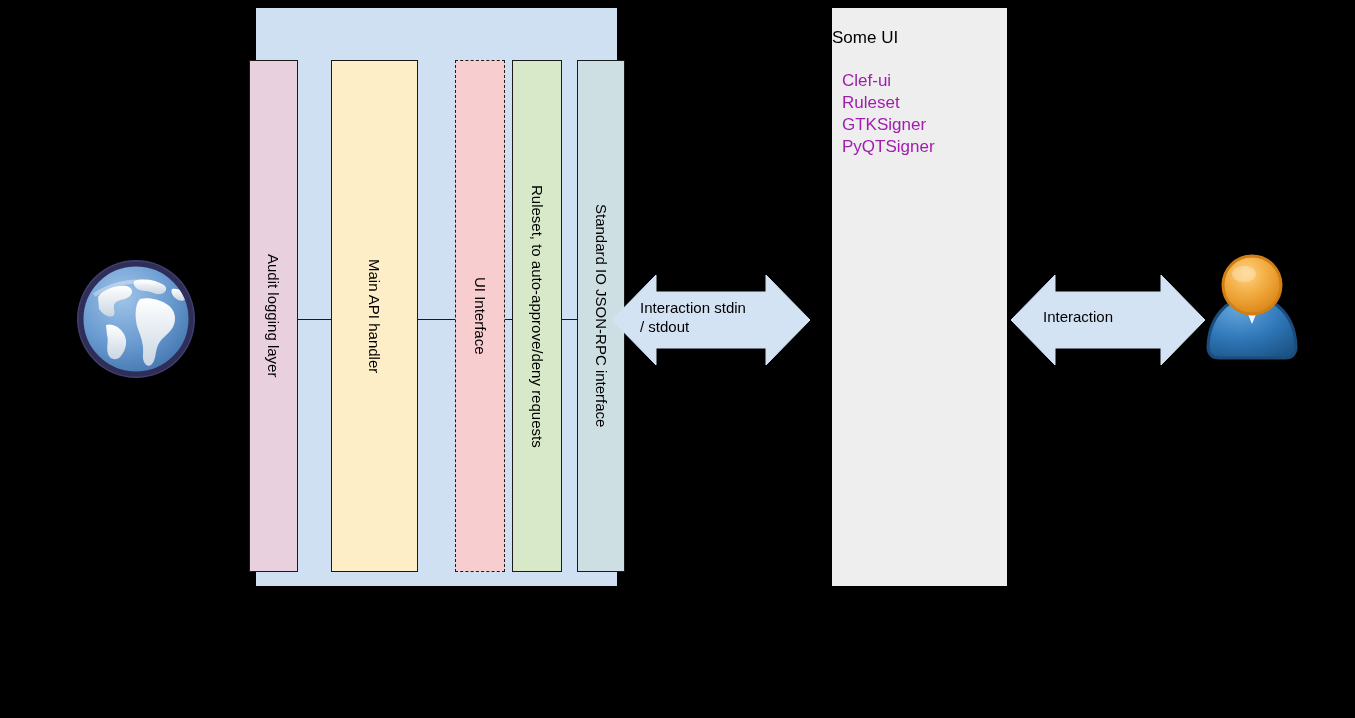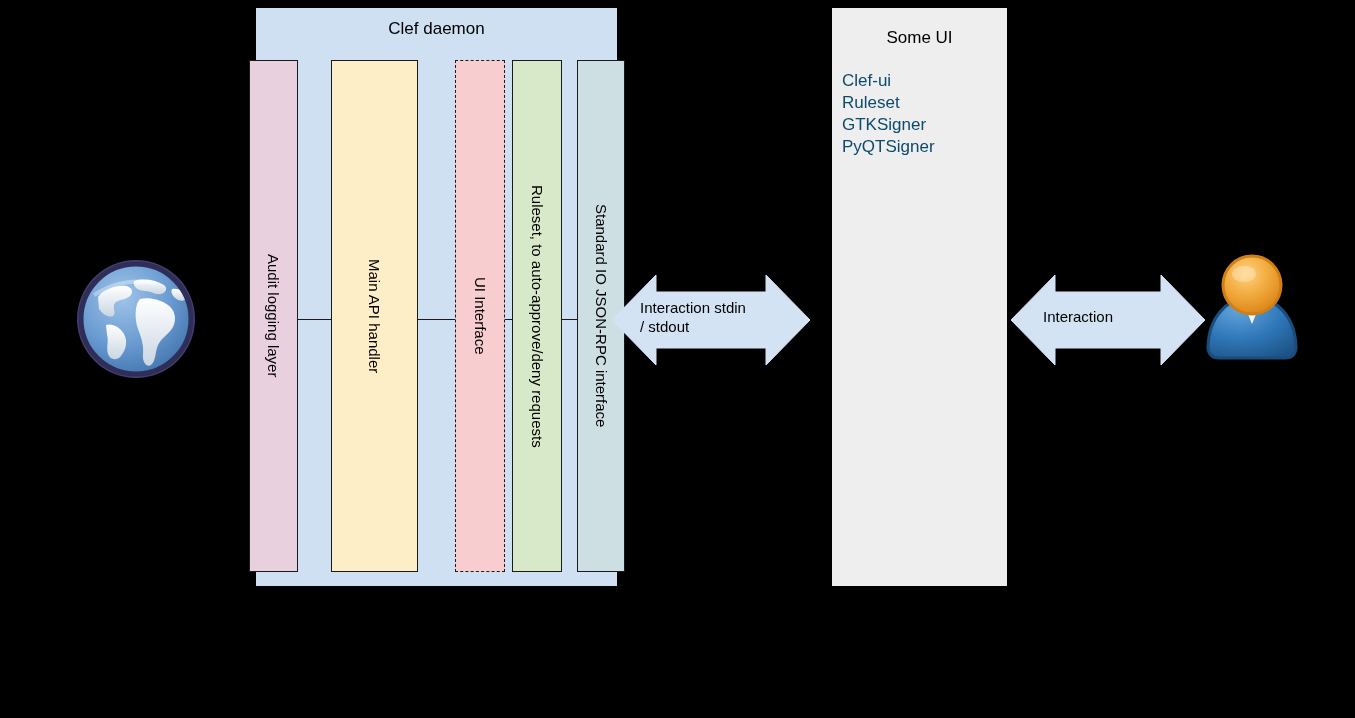--- a/index.html
+++ b/index.html
@@ -93,38 +93,37 @@
     width: 175px;
     height: 578px;
     background: #eeeeee;
     box-sizing: border-box;
   }
   .ui-panel-title {
     position: absolute;
     left: 0;
     top: 19px;
     width: 175px;
-    text-align: center;
     font-size: 17px;
     line-height: 21px;
     white-space: nowrap;
   }
   .ui-list {
     position: absolute;
     left: 10px;
     top: 62px;
     margin: 0;
     padding: 0;
     list-style: none;
   }
   .ui-list li {
     font-size: 17px;
     line-height: 22px;
     white-space: nowrap;
-    color: #0c4a6e;
+    color: #a21caf;
   }
 
   
   .arrow-wrap {
     position: absolute;
   }
   .arrow-wrap svg { display: block; }
   .arrow-label {
     position: absolute;
     font-size: 15px;
@@ -179,21 +178,20 @@
         <path d="M68 44 C76 42 88 44 96 50 C103 55 105 64 101 72 C97 79 90 82 86 90 C83 97 84 106 79 110 C74 113 70 106 71 99 C72 90 69 82 66 74 C63 66 62 50 68 44 Z"></path>
         <path d="M34 70 C40 68 48 72 52 79 C56 86 54 95 49 101 C45 106 38 105 36 99 C34 92 37 86 35 80 Z"></path>
         <path d="M100 34 C106 33 112 36 114 41 C115 45 110 47 106 45 C102 43 98 38 100 34 Z"></path>
       </g>
       <circle cx="64" cy="64" r="55" fill="none" stroke="#2e2e58" stroke-width="5"></circle>
       <path d="M22 40 C40 28 62 24 84 28" stroke="#ffffff" stroke-opacity="0.35" stroke-width="4" fill="none"></path>
     </svg>
   </div>
 
   <div class="daemon-box"></div>
-  <div class="daemon-title">Clef daemon</div>
 
   <div class="connector conn-1"></div>
   <div class="connector conn-2"></div>
   <div class="connector conn-3"></div>
   <div class="connector conn-4"></div>
 
   <div class="vbox vbox-audit">
     <span class="vlabel">Audit logging layer</span>
   </div>
   <div class="vbox vbox-api">

